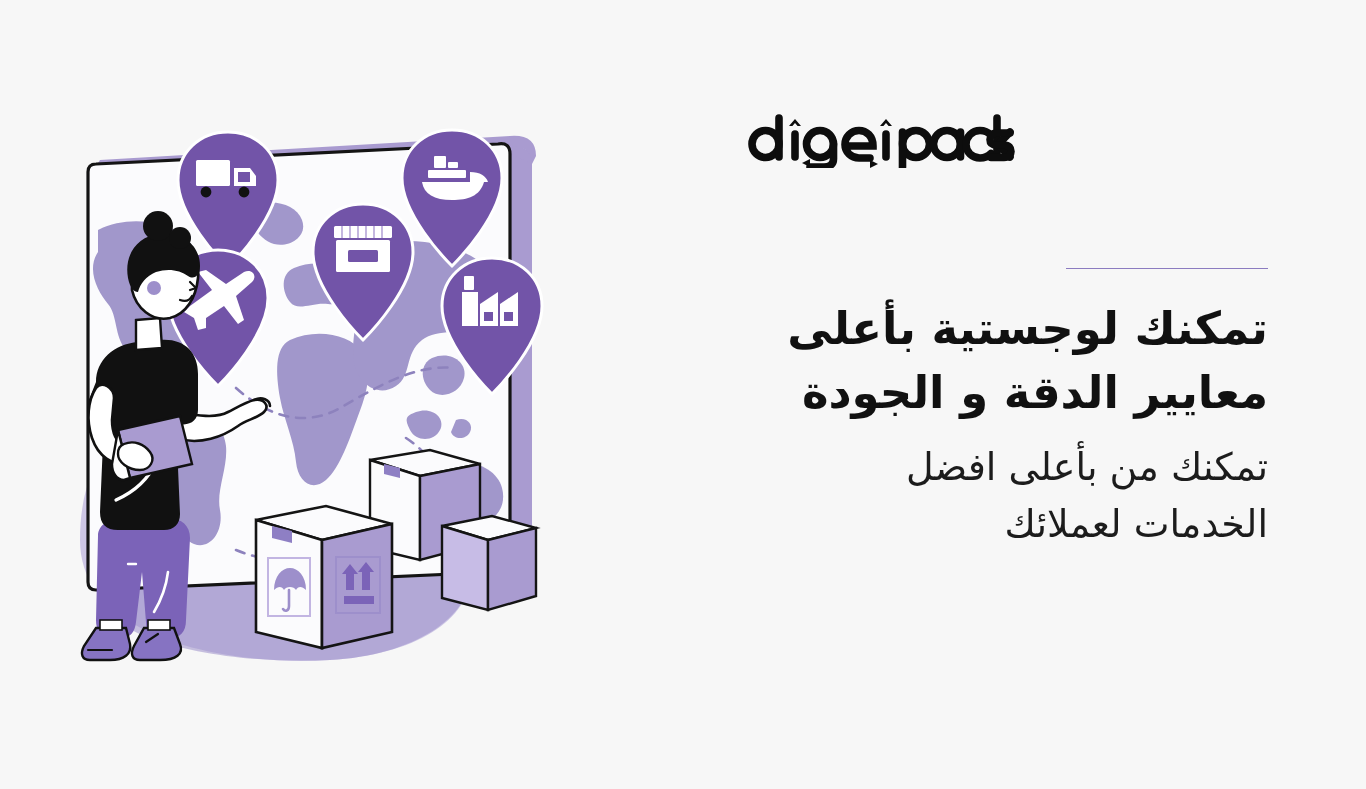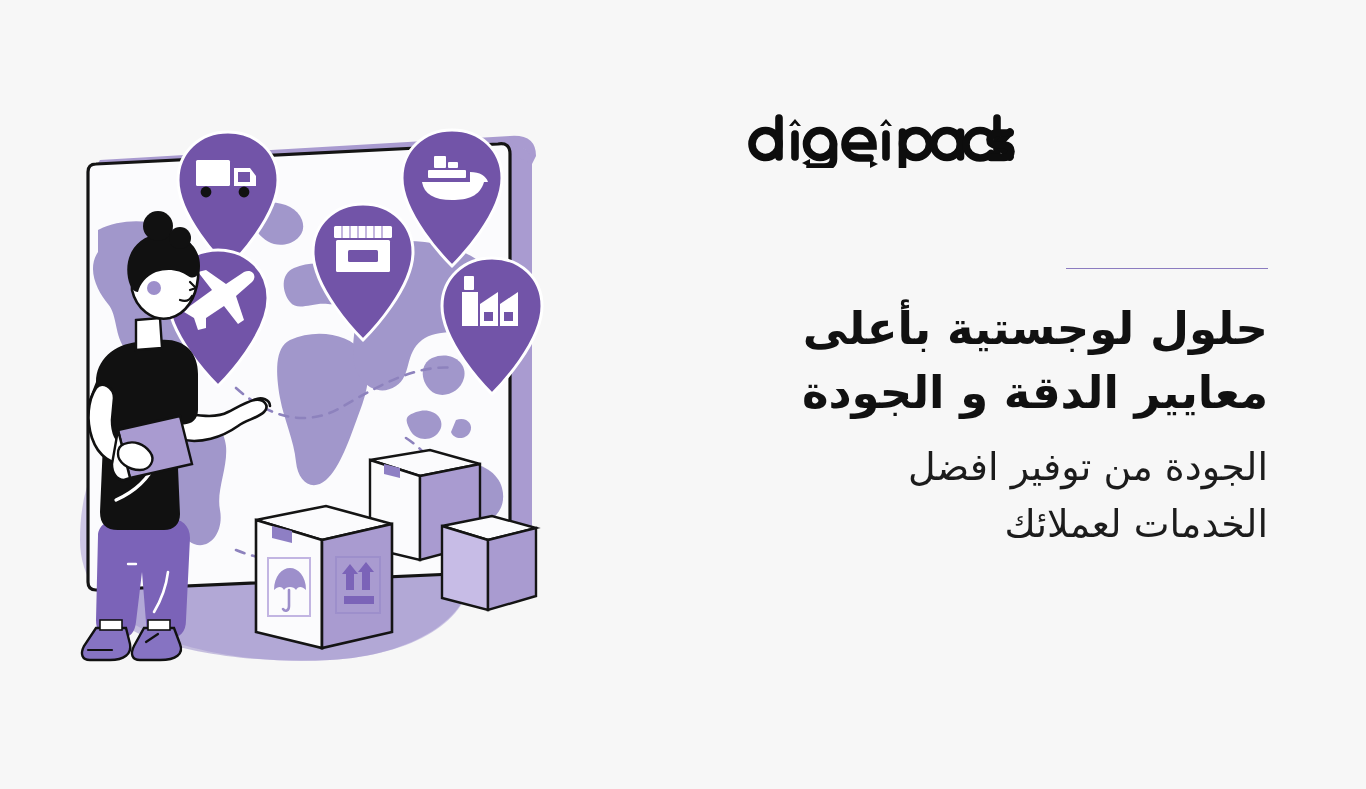--- a/index.html
+++ b/index.html
@@ -378,20 +378,20 @@
 
         <g fill="#0d0d0d">
           <path d="M62,45 L62,53 L54,49 Z"></path>
           <path d="M122,36 L130,40 L122,44 Z" transform="translate(0,10)"></path>
         </g>
       </svg>
     </div>
 
     <div id="divider"></div>
 
-    <h1 id="headline">حلول لوجستية بأعلى
+    <h1 id="headline">تمكنك لوجستية بأعلى
 معايير الدقة و الجودة</h1>
 
-    <p id="subline">الجودة من توفير افضل
+    <p id="subline">تمكنك من بأعلى افضل
 الخدمات لعملائك</p>
 
   </div>
 </div>
 
 </body></html>

